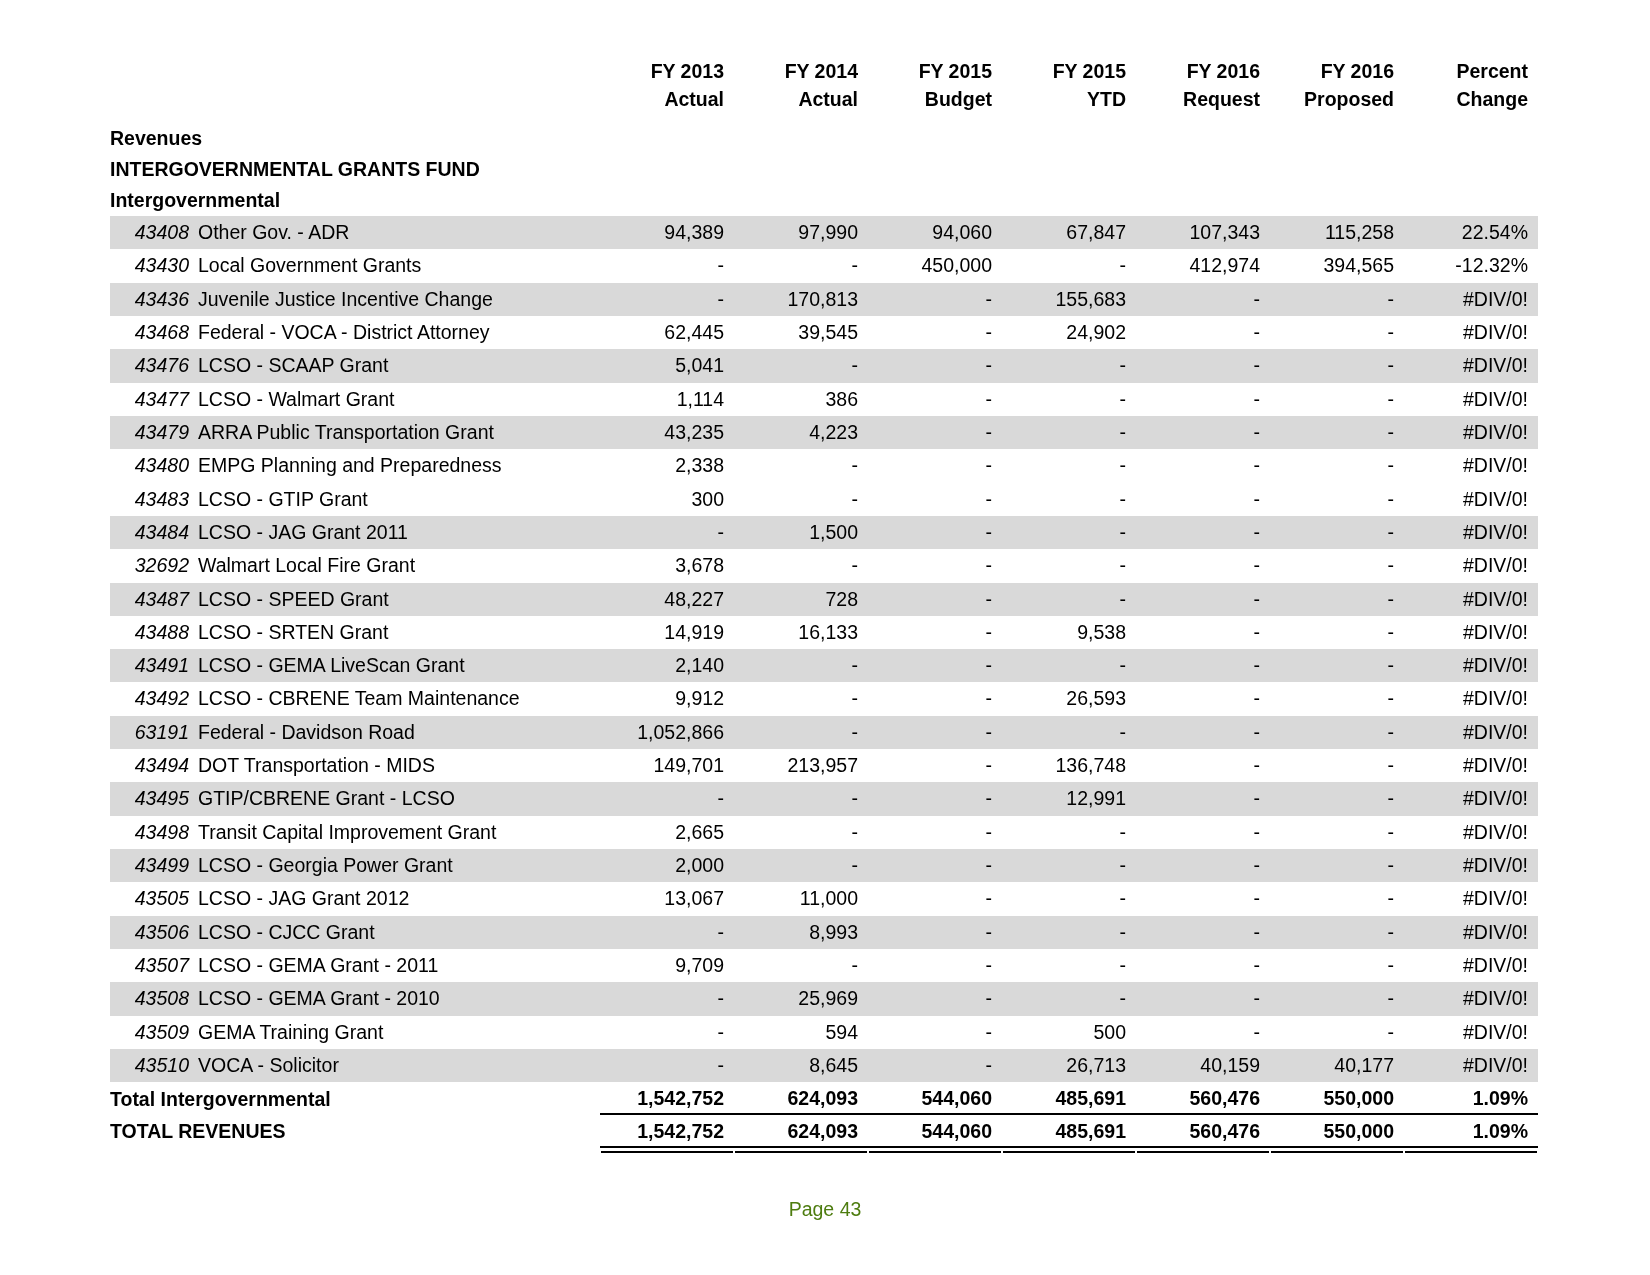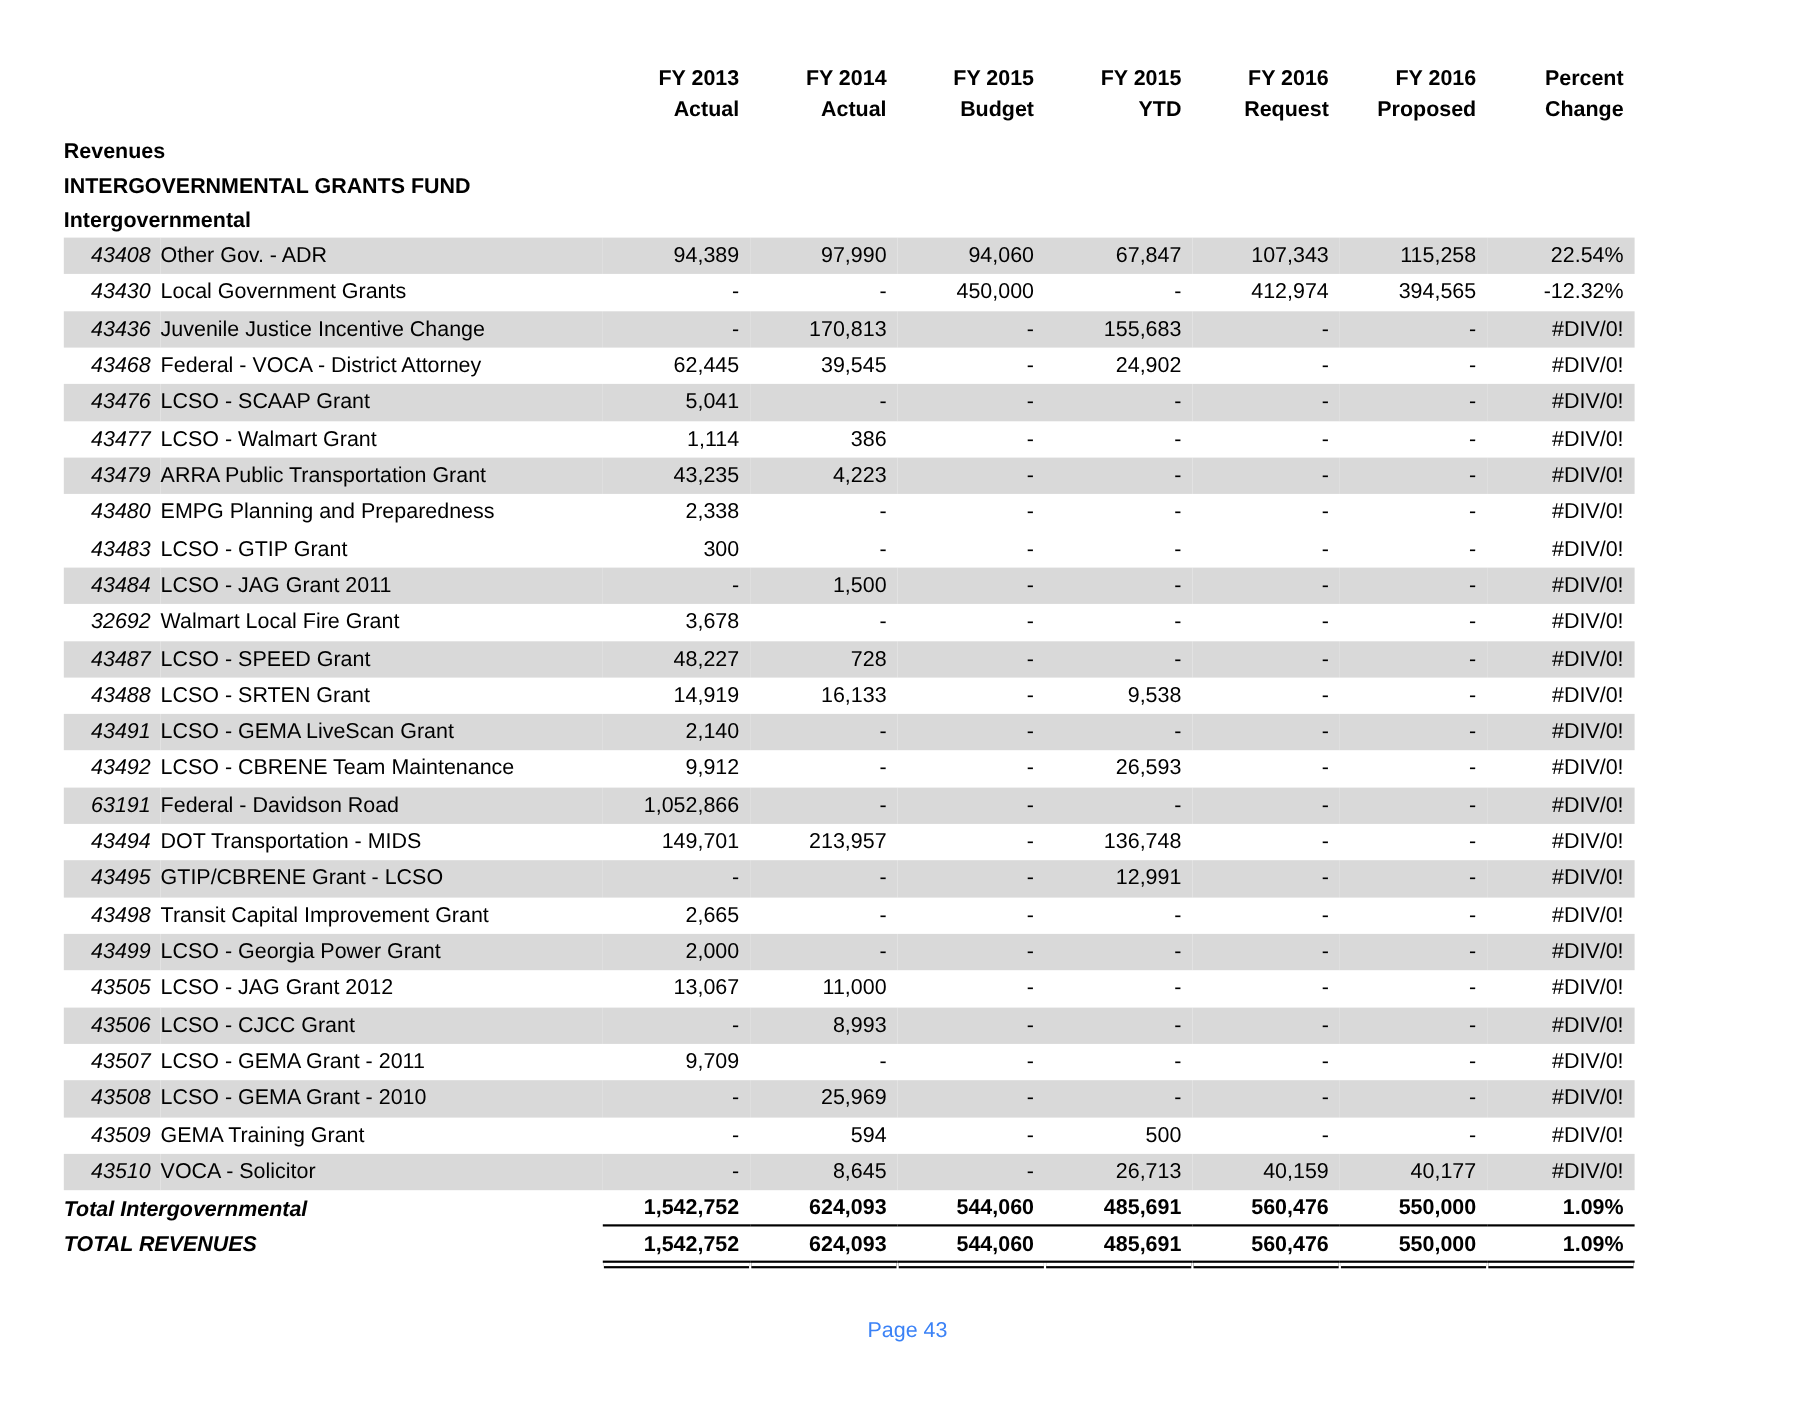--- a/index.html
+++ b/index.html
@@ -20,21 +20,21 @@
     position: relative;
     width: 1650px;
     height: 1275px;
     box-sizing: border-box;
     padding: 0;
   }
 
   table.budget {
     border-collapse: collapse;
     table-layout: fixed;
-    margin-left: 58px;
+    margin-left: 110px;
     margin-top: 58px;
     width: 1360px;
     font-size: 19.5px;
   }
 
   table.budget col.c-code   { width: 88px; }
   table.budget col.c-desc   { width: 402px; }
   table.budget col.c-num    { width: 134px; }
   table.budget col.c-pct    { width: 134px; }
 
@@ -87,42 +87,41 @@
   tr.total-row td {
     font-weight: bold;
     font-size: 19.5px;
     padding: 5px 10px 3px 0;
     white-space: nowrap;
   }
   tr.total-row td.label {
     text-align: left;
     padding-right: 0;
     padding-left: 0;
-    font-style: italic;
   }
   tr.total-row td.num {
     text-align: right;
   }
   tr.total-row.single td.num {
     border-bottom: 2px solid #000;
   }
   tr.total-row.double td.num {
     border-bottom: 2px solid #000;
     box-shadow: 0 5px 0 -1px #fff, 0 7px 0 -1px #000;
   }
 
   
   .page-footer {
     position: absolute;
     left: 0;
     top: 1140px;
     width: 1650px;
     text-align: center;
     font-size: 19.5px;
-    color: #3b82f6;
+    color: #4d7c0f;
   }
 </style>
 </head>
 <body>
 
 <div class="page">
 
   <table class="budget">
     <colgroup>
       <col class="c-code">

